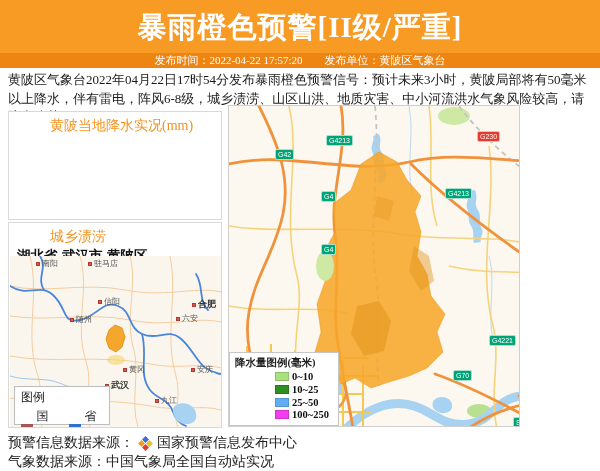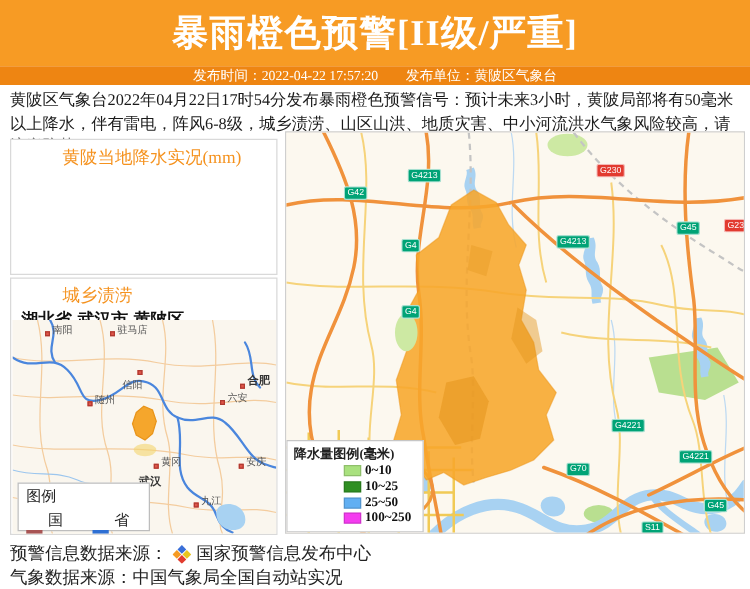--- a/index.html
+++ b/index.html
@@ -20,32 +20,32 @@
   
   .panel { position:absolute; background:#fff; border:1px solid #d9d9d9; }
   #panel-precip { left:8px; top:111px; width:214px; height:109px; }
   #panel-loc    { left:8px; top:222px; width:214px; height:206px; }
   .panel-title { color:#f5921e; font-weight:normal; font-size:14px; padding:5px 8px 0 8px;margin-left:33px; }
   .panel-sub   { color:#111; font-weight:bold; font-size:13.5px; padding:1px 8px 0 8px; }
 
   
   #mini-map { position:absolute; left:1px; top:33px; width:211px; height:171px; overflow:hidden; background:#faf6ee; }
   #mini-map svg { position:absolute; left:0; top:0; }
-  .city-label { position:absolute; font-size:8px; color:#555; white-space:nowrap; display:flex; align-items:flex-end; gap:2px;font-family:Liberation Serif, serif; }
+  .city-label { position:absolute; font-size:8px; color:#555; white-space:nowrap; display:flex; align-items:center; gap:2px;font-family:Liberation Serif, serif; }
   .city-label.big { font-size:9px; color:#333; font-weight:bold; }
   .city-dot { width:4px; height:4px; background:#e05549; border:1px solid #b03a30; display:inline-block; }
-  #mini-legend { position:absolute; left:4px; bottom:2px; width:106px; height:39px; background:#fff;
+  #mini-legend { position:absolute; left:4px; bottom:2px; width:96px; height:39px; background:#fff;
                  border:1px solid #bdbdbd; padding:2px 6px; z-index:5;margin-top:40px; }
   #mini-legend .t { font-size:12px; color:#222; }
   .mini-lg-rows { display:flex; gap:14px; margin-top:2px; }
   .mini-lg-item { display:flex; align-items:center; gap:4px; font-size:12px; color:#222; }
   .mini-lg-line { display:inline-block; width:15px; height:3px; }
 
   
-  #rain-map { position:absolute; left:228px; top:105px; width:368px; height:322px; background:#fcf8ef;
+  #rain-map { position:absolute; left:228px; top:105px; width:292px; height:322px; background:#fcf8ef;
               border:1px solid #cfcfcf; overflow:hidden; }
   #rain-map svg { position:absolute; left:0; top:0; }
   .badge { position:absolute; font-family:"Liberation Sans", sans-serif; font-size:7px; line-height:9px;
            color:#fff; padding:0 2px; border-radius:2px; border:1px solid rgba(255,255,255,.65); z-index:4; }
   .badge.green { background:#00a376; }
   .badge.red   { background:#e23b30; }
   #rain-legend { position:absolute; left:0; bottom:0; width:110px; background:#fff; border:1px solid #c6c6c6;
                  padding:3px 5px 4px 5px; z-index:6; }
   #rain-legend .t { font-size:10.5px; font-weight:bold; color:#222; margin-bottom:1px; white-space:nowrap; }
   .plrow { display:flex; align-items:center; gap:3px; height:12.6px;padding-left:40px; }
@@ -124,21 +124,21 @@
           </div>
       </div>
     <span class="city-label" style="left: 26px; top: 2px;">
           <span class="city-dot"></span>
           <span>南阳</span>
         </span>
         <span class="city-label" style="left: 78px; top: 2px;">
           <span class="city-dot"></span>
           <span>驻马店</span>
         </span>
-        <span class="city-label" style="left: 88px; top: 40px; flex-direction: column;">
+        <span class="city-label" style="left: 88px; top: 40px;">
           <span class="city-dot"></span>
           <span>信阳</span>
         </span>
         <span class="city-label big" style="left: 182px; top: 42px;">
           <span class="city-dot"></span>
           <span>合肥</span>
         </span>
         <span class="city-label" style="left: 166px; top: 57px;">
           <span class="city-dot"></span>
           <span>六安</span>

